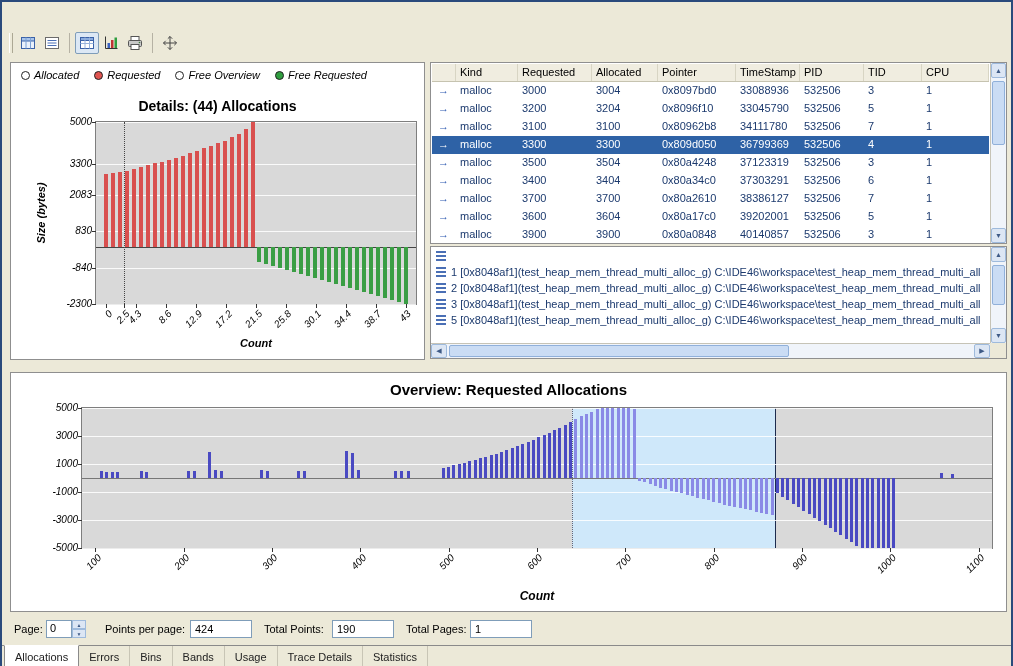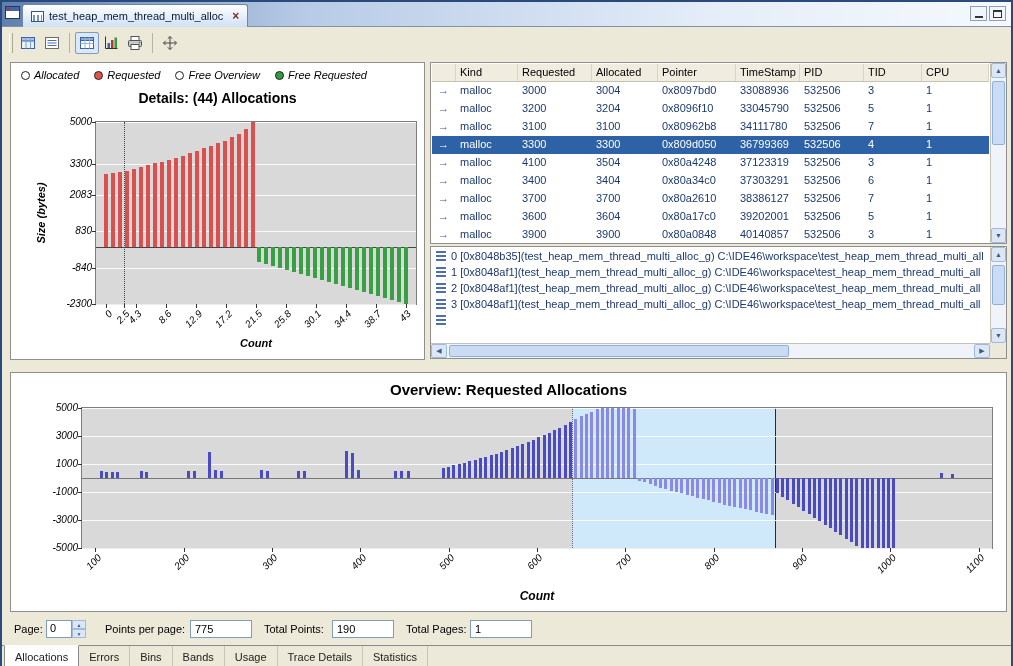--- a/index.html
+++ b/index.html
@@ -39,21 +39,21 @@
 #trace-panel{left:428px;top:244px;width:577px;height:113px;}
 #overview-panel{left:8px;top:370px;width:997px;height:240px;}
 
 
 #legend{position:absolute;left:10px;top:6px;right:4px;display:flex;gap:15px;align-items:center;font-style:italic;font-size:11px;}
 .lg-item{display:flex;align-items:center;gap:4px;}
 .lg-dot{width:9px;height:9px;border-radius:50%;border:1.5px solid #222;}
 
 
 .chart-title{position:absolute;left:0;right:0;text-align:center;font-weight:bold;font-size:14px;}
-#details-title{top:27px;}
+#details-title{top:35px;}
 #ov-title{top:8px;font-size:15px;}
 .plot{position:absolute;background:#d9d9d9;border:1px solid #7e7e7e;overflow:visible;}
 #details-plot{left:84px;top:58px;width:322px;height:184px;}
 #overview-plot{left:70px;top:34px;width:912px;height:142px;}
 #details-ylabel{position:absolute;left:30px;top:150px;transform:translate(-50%,-50%) rotate(-90deg);white-space:nowrap;font:italic bold 11px "Liberation Sans",sans-serif;}
 #details-xlabel{position:absolute;left:245px;top:274px;transform:translateX(-50%);font:italic bold 11px "Liberation Sans",sans-serif;}
 #ov-xlabel{position:absolute;left:526px;top:216px;transform:translateX(-50%);font:italic bold 12px "Liberation Sans",sans-serif;}
 .grid{position:absolute;left:0;right:0;height:1px;background:rgba(255,255,255,0.85);}
 .zero{position:absolute;left:0;right:0;height:1px;background:#555;}
 .marker{position:absolute;top:0;bottom:0;width:0;border-left:1px dotted #444;}
@@ -110,37 +110,20 @@
 
 #bottom-tabs{position:absolute;left:0;right:0;top:643px;height:23px;border-top:1px solid #8a8a8a;background:#ece9d8;display:flex;align-items:stretch;padding-left:2px;}
 .btab{display:flex;align-items:center;padding:0 10px;border-right:1px solid #c8c5b5;color:#222;}
 .btab.active{background:#fff;border:1px solid #8a8a8a;border-top:1px solid #fff;margin-top:-1px;}
 </style>
 </head>
 <body>
 
 <div id="frame">
 
-  <div id="tabstrip">
-    <div id="wicon">
-      <div class="bar"></div>
-      <div class="red"></div>
-    </div>
-    <div id="etab">
-      <div id="tabicon"></div>
-      <span id="tablabel">test_heap_mem_thread_multi_alloc</span>
-      <span id="tabclose">×</span>
-    </div>
-    <div id="minbtn" class="winbtn">
-      <div class="min-glyph"></div>
-    </div>
-    <div id="maxbtn" class="winbtn">
-      <div class="max-glyph"></div>
-    </div>
-  </div>
 
   <div id="toolbar">
     <div class="thandle"></div>
     <div class="tbtn">
       <svg width="16" height="16">
         <rect x="1.5" y="2.5" width="13" height="11" fill="#eaf1fb" stroke="#3b62a8"></rect>
         <rect x="1.5" y="2.5" width="13" height="3.5" fill="#a8c4ea" stroke="#3b62a8"></rect>
         <path d="M6 2.5 v11 M10.5 2.5 v11" stroke="#7ba0d4"></path>
       </svg>
     </div>
@@ -384,21 +367,21 @@
           <div class="cell">36799369</div>
           <div class="cell">532506</div>
           <div class="cell">4</div>
           <div class="cell">1</div>
         </div>
         <div class="trow grid-row">
           <div class="cell icon-cell">
             <div class="ricon">→</div>
           </div>
           <div class="cell">malloc</div>
-          <div class="cell">4100</div>
+          <div class="cell">3500</div>
           <div class="cell">3504</div>
           <div class="cell">0x80a4248</div>
           <div class="cell">37123319</div>
           <div class="cell">532506</div>
           <div class="cell">3</div>
           <div class="cell">1</div>
         </div>
         <div class="trow grid-row">
           <div class="cell icon-cell">
             <div class="ricon">→</div>
@@ -462,36 +445,36 @@
       <div class="sbtn sbtn-bottom">
           <span>▼</span>
         </div>
     </div>
   </div>
 
   <div id="trace-panel" class="panel">
     <div id="trace-body">
         <div class="trow2">
           <div class="stack-icon"></div>
-          <div class="ttext">0 [0x8048b35](test_heap_mem_thread_multi_alloc_g) C:\IDE46\workspace\test_heap_mem_thread_multi_all</div>
         </div>
         <div class="trow2">
           <div class="stack-icon"></div>
           <div class="ttext">1 [0x8048af1](test_heap_mem_thread_multi_alloc_g) C:\IDE46\workspace\test_heap_mem_thread_multi_all</div>
         </div>
         <div class="trow2">
           <div class="stack-icon"></div>
           <div class="ttext">2 [0x8048af1](test_heap_mem_thread_multi_alloc_g) C:\IDE46\workspace\test_heap_mem_thread_multi_all</div>
         </div>
         <div class="trow2">
           <div class="stack-icon"></div>
           <div class="ttext">3 [0x8048af1](test_heap_mem_thread_multi_alloc_g) C:\IDE46\workspace\test_heap_mem_thread_multi_all</div>
         </div>
         <div class="trow2">
           <div class="stack-icon"></div>
+          <div class="ttext">5 [0x8048af1](test_heap_mem_thread_multi_alloc_g) C:\IDE46\workspace\test_heap_mem_thread_multi_all</div>
         </div>
       </div>
     <div class="vscroll" style="bottom:15px;">
       <div class="sbtn sbtn-top">
           <span>▲</span>
         </div>
       <div class="strack">
         <div class="sthumb" style="top:2px;height:40px;"></div>
       </div>
       <div class="sbtn sbtn-bottom">
@@ -699,21 +682,21 @@
       <div id="spinbtns">
         <div class="spb up">
             <span>▲</span>
           </div>
         <div class="spb down">
             <span>▼</span>
           </div>
       </div>
     </div>
     <span class="plabel" style="left:103px;">Points per page:</span>
-    <div class="field" style="left:188px;width:62px;">775</div>
+    <div class="field" style="left:188px;width:62px;">424</div>
     <span class="plabel" style="left:262px;">Total Points:</span>
     <div class="field" style="left:330px;width:62px;">190</div>
     <span class="plabel" style="left:404px;">Total Pages:</span>
     <div class="field" style="left:468px;width:62px;">1</div>
   </div>
 
   <div id="bottom-tabs">
       <div class="btab active">Allocations</div>
       <div class="btab">Errors</div>
       <div class="btab">Bins</div>

